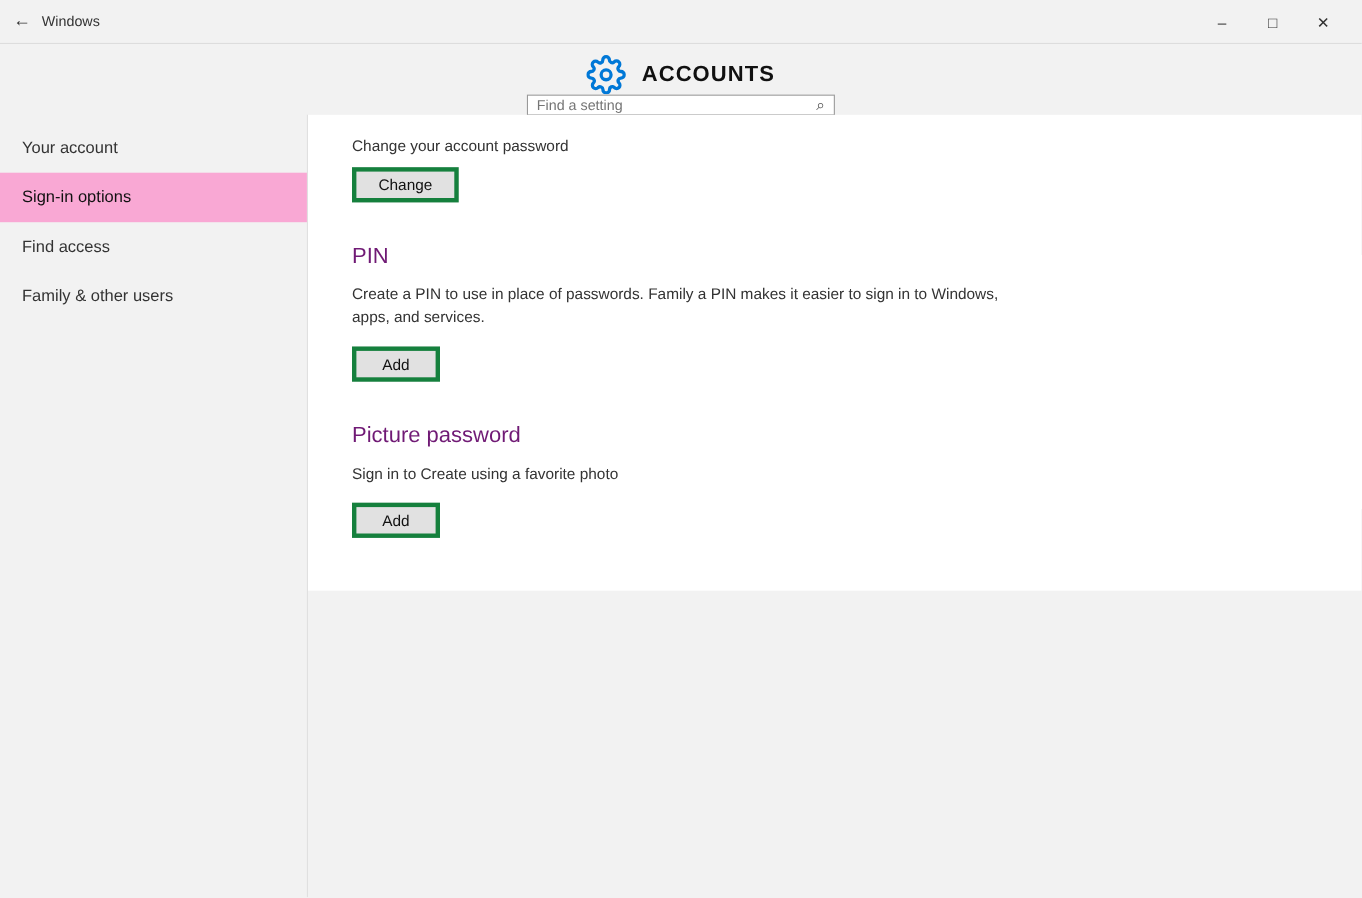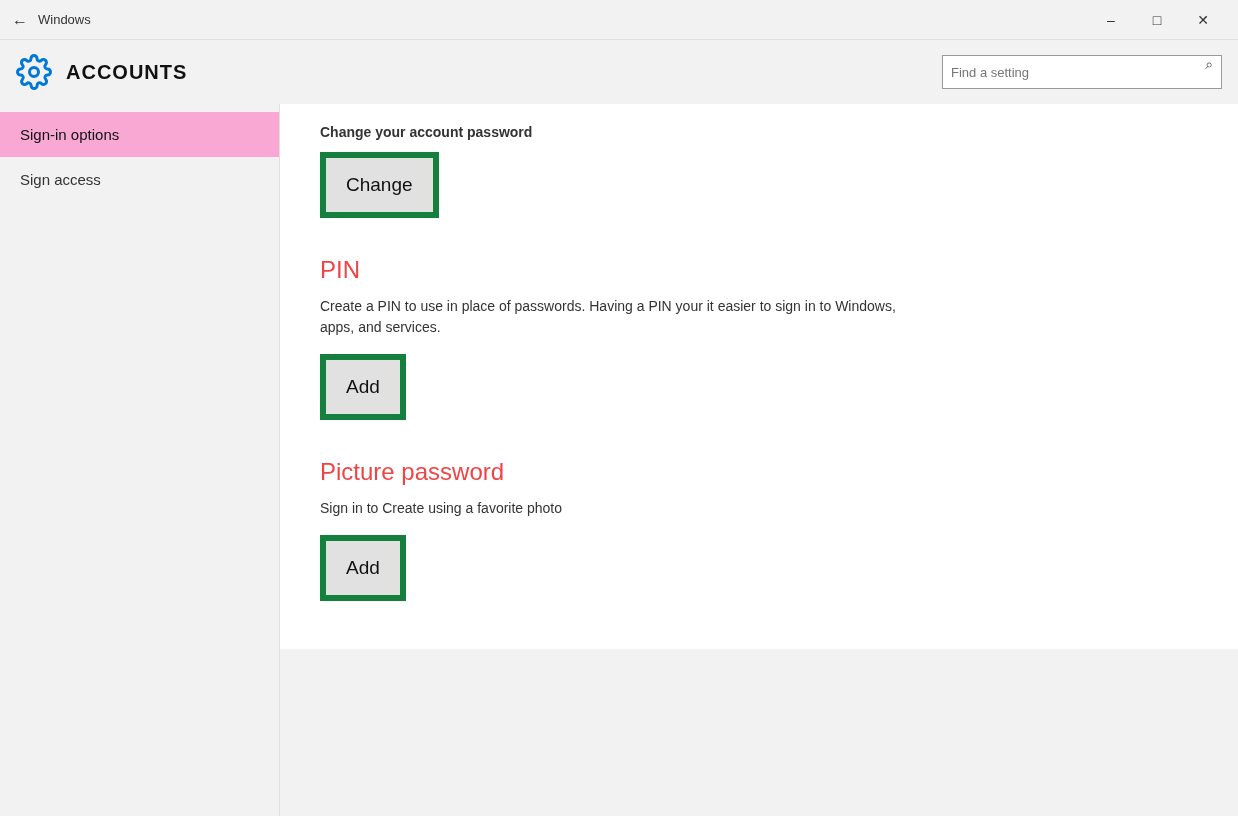--- a/index.html
+++ b/index.html
@@ -54,20 +54,21 @@
     }
 
     
     .app-header {
       display: flex;
       align-items: center;
       background: #f2f2f2;
       padding: 10px 16px;
       height: 64px;
       justify-content: space-between;
+      flex-direction: column;
     }
     .app-header-left {
       display: flex;
       align-items: center;
       gap: 14px;
     }
     .gear-icon {
       width: 36px;
       height: 36px;
       color: #0078d7;
@@ -136,41 +137,41 @@
 
     
     .content-area::-webkit-scrollbar { width: 14px; }
     .content-area::-webkit-scrollbar-track { background: #f0f0f0; }
     .content-area::-webkit-scrollbar-thumb { background: #c0c0c0; border: 2px solid #f0f0f0; }
 
     .section-title {
       font-size: 14px;
       color: #333;
       margin-bottom: 12px;
-      font-weight: 700;
+      font-weight: 400;
     }
     .section-heading {
-      font-size: 24px;
+      font-size: 20px;
       font-weight: 300;
-      color: #ef4444;
+      color: #701a75;
       margin-bottom: 12px;
       margin-top: 30px;
     }
     .section-desc {
       font-size: 14px;
       color: #333;
       margin-bottom: 16px;
       line-height: 1.5;
       max-width: 600px;
     }
     .action-btn {
       background: #e1e1e1;
-      border: 6px solid #15803d;
-      padding: 16px 20px;
-      font-size: 19px;
+      border: 4px solid #15803d;
+      padding: 4px 20px;
+      font-size: 14px;
       cursor: pointer;
       color: #111;
       min-width: 80px;
       display: inline-block;
       margin-bottom: 8px;
     }
     .content-wrapper {
       position: relative;
       flex: 1;
       overflow: hidden;
@@ -199,39 +200,45 @@
   </div>
   <div class="search-box">
     <input class="search-input" type="text" placeholder="Find a setting" style="">
     <span class="search-icon">⌕</span>
   </div>
 </div>
 
 <div class="main-content">
 
   <div class="sidebar">
+    <div class="sidebar-item">
+      <span>Your account</span>
+    </div>
     <div class="sidebar-item active">
       <span>Sign-in options</span>
     </div>
     <div class="sidebar-item">
-      <span>Sign access</span>
+      <span>Find access</span>
+    </div>
+    <div class="sidebar-item">
+      <span>Family &amp; other users</span>
     </div>
   </div>
 
   <div class="content-wrapper">
     <div class="content-area">
 
       <div>
         <p class="section-title">Change your account password</p>
         <button class="action-btn">Change</button>
       </div>
 
       <div>
         <h2 class="section-heading">PIN</h2>
-        <p class="section-desc">Create a PIN to use in place of passwords. Having a PIN your it easier to sign in to Windows, apps, and services.</p>
+        <p class="section-desc">Create a PIN to use in place of passwords. Family a PIN makes it easier to sign in to Windows, apps, and services.</p>
         <button class="action-btn">Add</button>
       </div>
 
       <div>
         <h2 class="section-heading">Picture password</h2>
         <p class="section-desc">Sign in to Create using a favorite photo</p>
         <button class="action-btn">Add</button>
       </div>
 
     </div>

